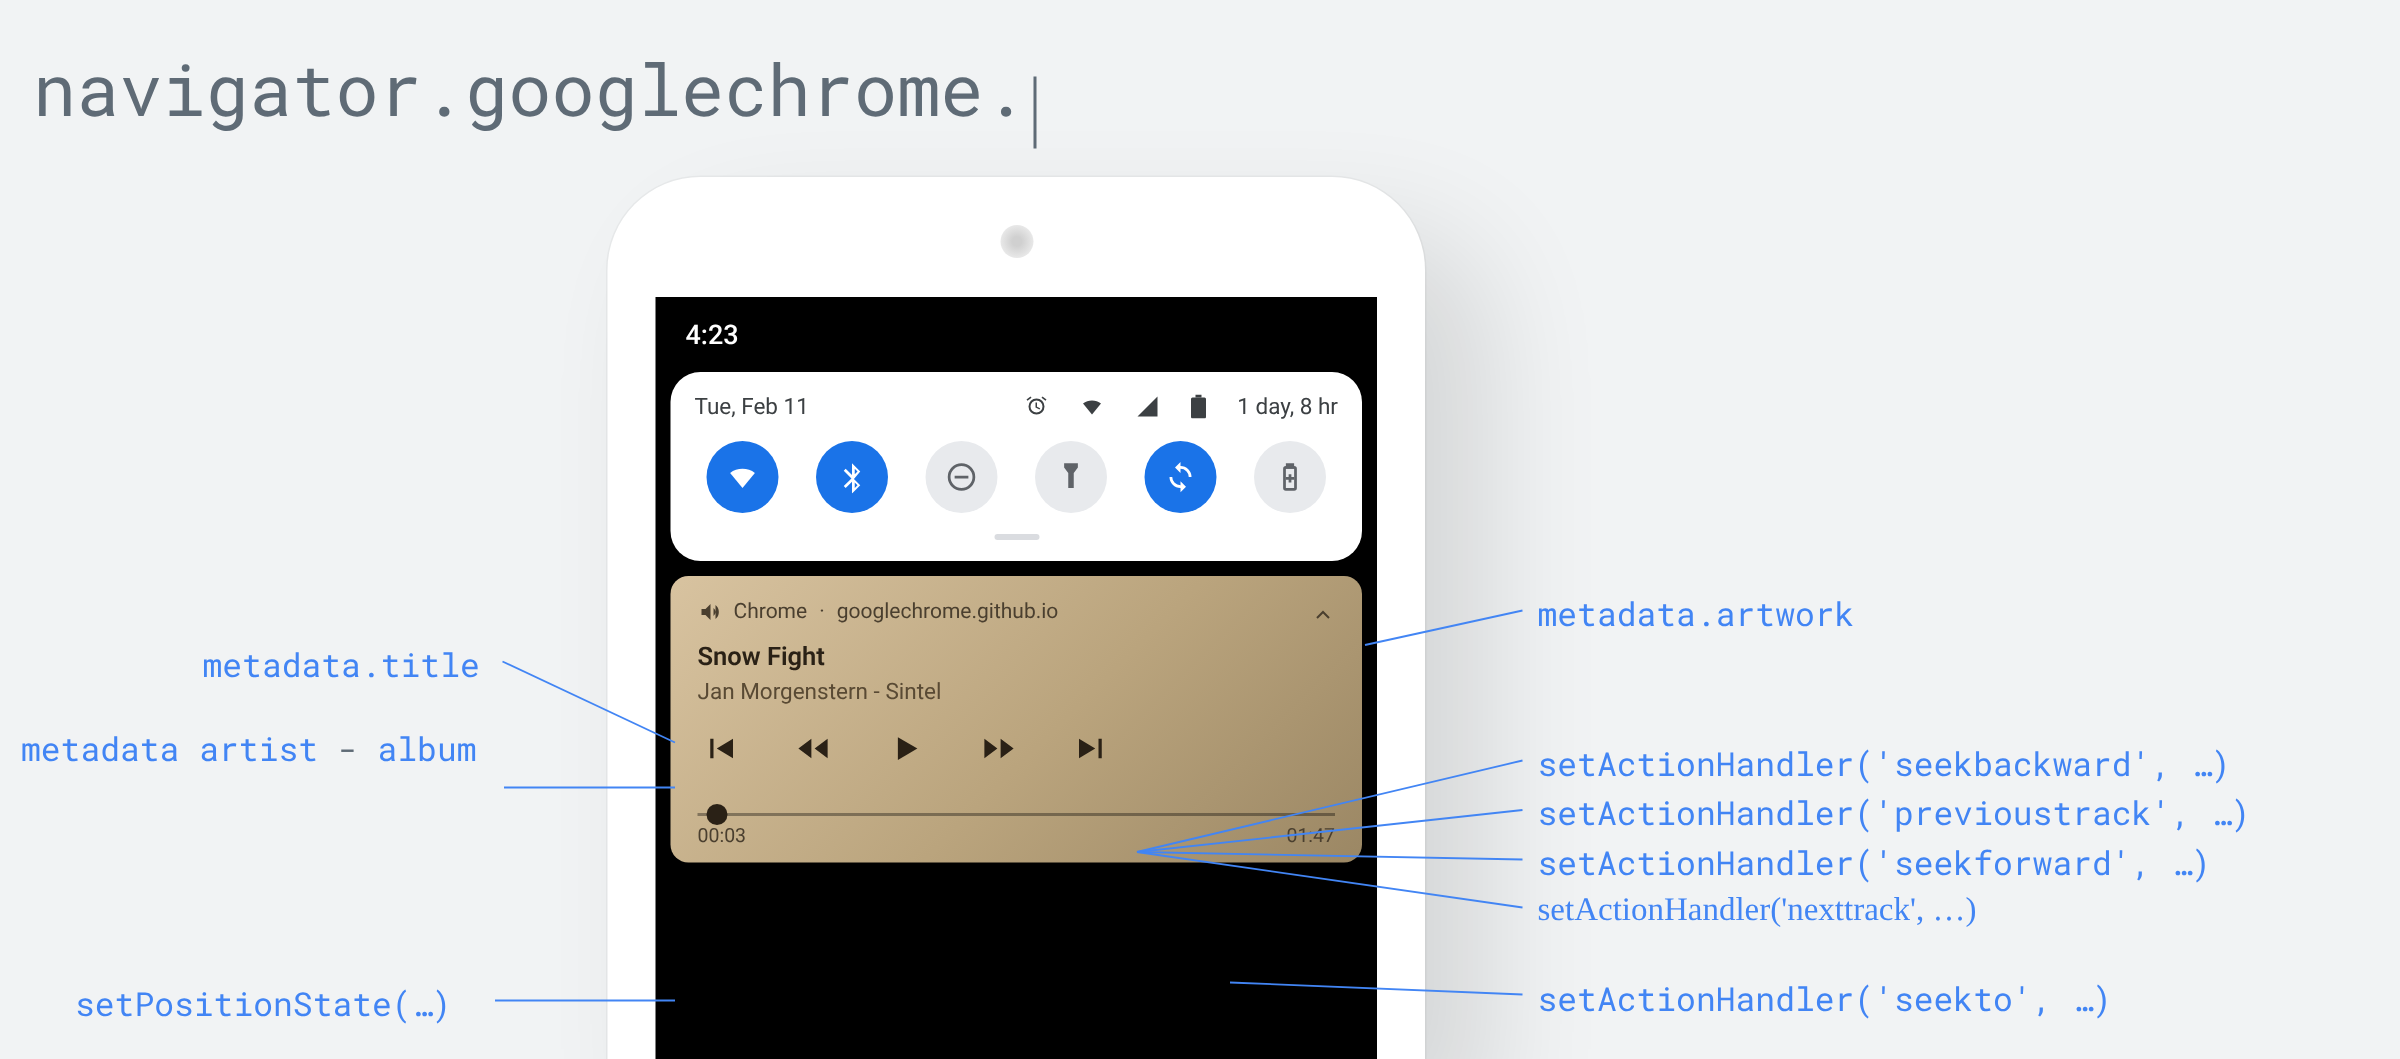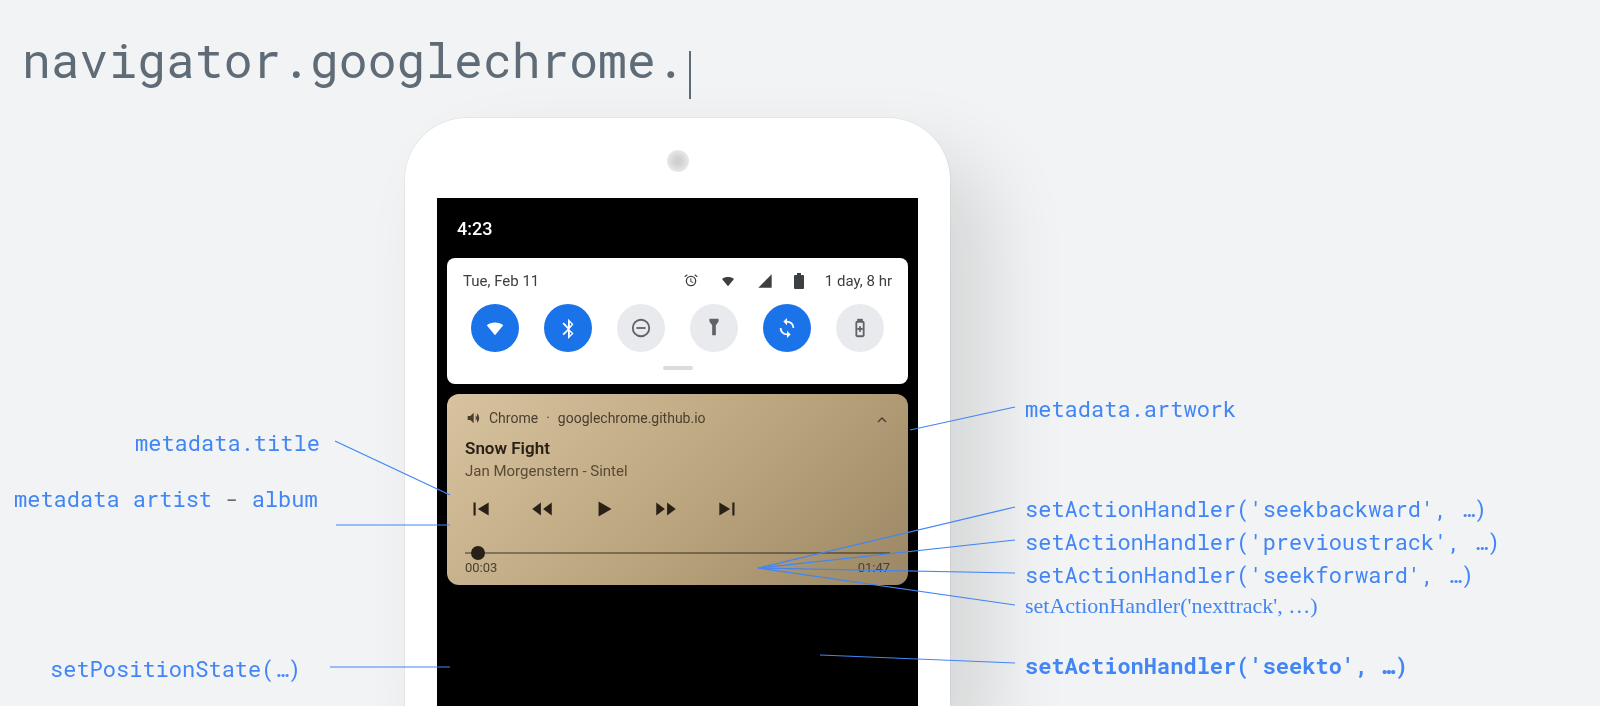--- a/index.html
+++ b/index.html
@@ -52,34 +52,34 @@
     border-radius: 50%;
     background: radial-gradient(circle, #d0d0d0 20%, #e8e8e8 70%);
   }
   .screen {
     position: absolute;
     top: 80px; left: 32px; right: 32px; bottom: 0;
     background: #000;
     overflow: hidden;
   }
   .status-bar {
-    height: 60px;
+    height: 50px;
     color: #fff;
     display: flex;
     align-items: center;
     padding: 0 20px;
     font-size: 18px;
     font-weight: 500;
   }
   .status-bar .time { }
   
   .qs {
     margin: 0 10px 10px;
     background: #fff;
-    border-radius: 8px;
+    border-radius: 20px;
     padding: 14px 16px 12px;
   }
   .qs-top {
     display: flex;
     justify-content: space-between;
     align-items: center;
     font-size: 15px;
     color: #3c4043;
     margin-bottom: 14px;
   }
@@ -276,21 +276,21 @@
 </div>
 <div class="anno" style="top:527px; left:1025px;">
   <span>setActionHandler('previoustrack', …)</span>
 </div>
 <div class="anno" style="top:560px; left:1025px;">
   <span>setActionHandler('seekforward', …)</span>
 </div>
 <div class="anno" style="top:593px; left:1025px;font-family:Liberation Serif, serif;">
   <span>setActionHandler('nexttrack', …)</span>
 </div>
-<div class="anno" style="top:651px; left:1025px;font-weight:bold;">
+<div class="anno" style="top:651px; left:1025px;">
   <span>setActionHandler('seekto', …)</span>
 </div>
 
 <svg class="lines">
 
   <line x1="335" y1="441" x2="450" y2="495"></line>
   <line x1="336" y1="525" x2="450" y2="525"></line>
   <line x1="330" y1="667" x2="450" y2="667"></line>
 
   <line x1="910" y1="430" x2="1015" y2="407"></line>

